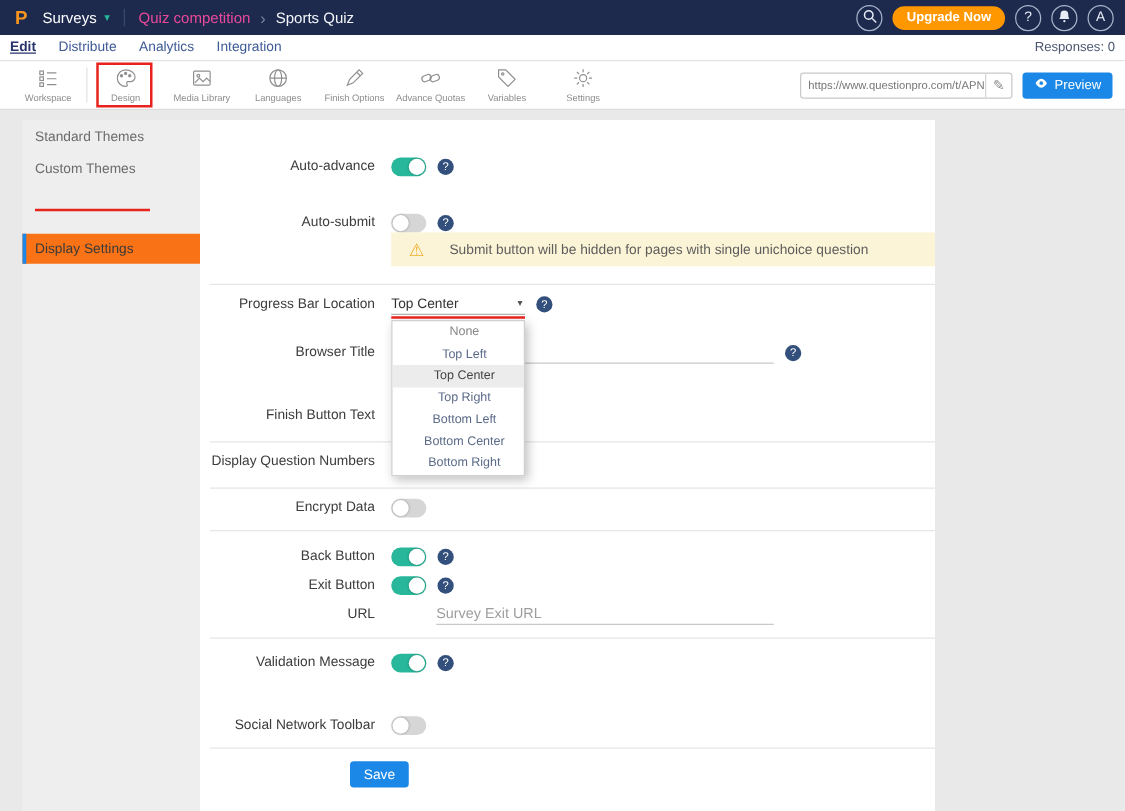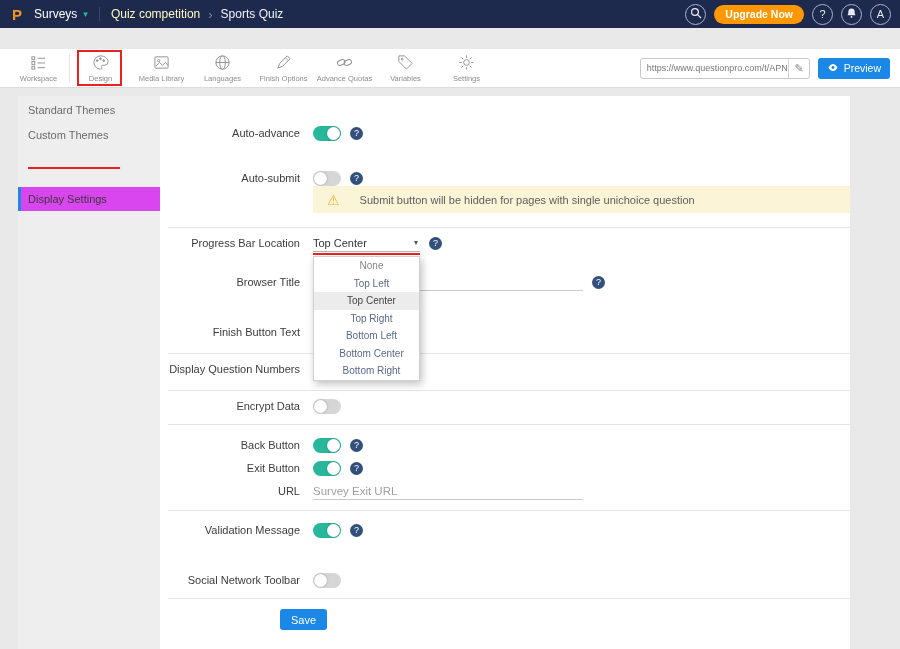--- a/index.html
+++ b/index.html
@@ -6,21 +6,21 @@
   .screen, .screen *{box-sizing:border-box;margin:0;padding:0;font-family:"Liberation Sans",sans-serif;}
   .screen{position:relative;width:900px;height:649px;background:#e9e9e9;overflow:hidden;}
 
   
   .topbar{position:absolute;top:0;left:0;width:900px;height:28px;background:#1d2a4e;display:flex;align-items:center;padding-left:8px;}
   .logo{width:18px;height:18px;border-radius:4px;color:#f7941e;font-size:15px;font-weight:bold;display:flex;align-items:center;justify-content:center;cursor:pointer;}
   .surveys{display:flex;align-items:center;gap:6px;margin-left:8px;color:#fff;font-size:12px;cursor:pointer;}
   .surveys .caret{color:#28b79a;font-size:9px;}
   .tb-divider{width:1px;height:14px;background:#3a4872;margin:0 11px;}
   .breadcrumb{display:flex;align-items:center;font-size:12px;}
-  .bc-parent{color:#fef9c3;cursor:pointer;}
+  .bc-parent{color:#ec4899;cursor:pointer;}
   .bc-sep{color:#7a87a3;margin:0 8px;font-size:13px;}
   .bc-current{color:#f2f4f8;}
   .topbar-right{margin-left:auto;display:flex;align-items:center;gap:8px;padding-right:9px;}
   .circle{width:21px;height:21px;border:1px solid #aab3c9;border-radius:50%;display:flex;align-items:center;justify-content:center;color:#e8ecf5;font-size:11px;cursor:pointer;flex:none;}
   .upgrade{height:19px;border:none;border-radius:10px;background:#ff9800;color:#fff;font-size:10.5px;font-weight:bold;padding:0 11px;cursor:pointer;}
 
   
   .menubar{position:absolute;top:28px;left:0;width:900px;height:21px;background:#fff;border-bottom:1px solid #e2e2e2;display:flex;align-items:center;padding:0 8px;gap:18px;}
   .mitem{font-size:11px;color:#3d5a96;cursor:pointer;text-decoration:none;}
   .mitem.active{color:#27356b;text-decoration:underline;font-weight:bold;}
@@ -33,40 +33,40 @@
   .tlabel{font-size:7.5px;color:#8d8d8d;white-space:nowrap;}
   .tsep{width:1px;height:28px;background:#e4e4e4;flex:none;}
   .urlbox{margin-left:auto;width:170px;height:21px;border:1px solid #c9c9c9;border-radius:3px;display:flex;align-items:center;background:#fff;overflow:hidden;flex:none;}
   .urltext{flex:1;font-size:9px;color:#777;padding:0 6px;white-space:nowrap;overflow:hidden;}
   .urlpencil{border-left:1px solid #d5d5d5;padding:0 5px;font-size:11px;color:#888;cursor:pointer;height:100%;display:flex;align-items:center;}
   .preview{margin-left:8px;height:21px;border:none;border-radius:3px;background:#1b87e6;color:#fff;font-size:10.5px;display:flex;align-items:center;gap:5px;padding:0 9px;cursor:pointer;flex:none;}
 
   
   .sidebar{position:absolute;left:18px;top:96px;width:142px;bottom:0;background:#eeeeee;padding-top:2px;}
   .sitem{height:24px;display:flex;align-items:center;padding-left:10px;font-size:11px;color:#6b6b6b;cursor:pointer;margin-bottom:1px;}
-  .sitem.active{background:#d946ef;color:#3a3a3a;border-left:3px solid #1b87e6;padding-left:7px;margin-top:40px;}
-
-  
-  .content{position:absolute;left:160px;top:96px;width:690px;bottom:0;background:#fff;}
+  .sitem.active{background:#f97316;color:#3a3a3a;border-left:3px solid #1b87e6;padding-left:7px;margin-top:40px;}
+
+  
+  .content{position:absolute;left:160px;top:96px;width:588px;bottom:0;background:#fff;}
   .row{position:absolute;left:0;right:0;height:20px;display:flex;align-items:center;}
   .rlabel{width:140px;text-align:right;font-size:11px;color:#3c3c3c;flex:none;margin-right:13px;white-space:nowrap;}
   .toggle{width:28px;height:15px;border-radius:8px;background:#d6d6d6;position:relative;cursor:pointer;flex:none;}
   .toggle::after{content:"";position:absolute;width:13px;height:13px;border-radius:50%;background:#fff;top:1px;left:1px;box-shadow:0 0 2px rgba(0,0,0,.35);}
   .toggle.on{background:#28b79a;}
   .toggle.on::after{left:auto;right:1px;}
   .help{width:13px;height:13px;border-radius:50%;background:#33507c;color:#fff;font-size:9px;display:flex;align-items:center;justify-content:center;margin-left:9px;cursor:pointer;flex:none;}
   .hr{position:absolute;left:8px;right:0;height:1px;background:#e6e6e6;}
   .warnbanner{position:absolute;left:153px;right:0;top:90px;height:27px;background:#fcf4d6;display:flex;align-items:center;padding-left:14px;gap:20px;}
   .warnicon{color:#f0ad2e;font-size:14px;}
   .warntext{font-size:11px;color:#5d5d5d;}
   .select{width:107px;height:18px;display:flex;align-items:center;justify-content:space-between;border-bottom:1px solid #b5b5b5;font-size:11px;color:#333;cursor:pointer;flex:none;}
   .scaret{font-size:8px;color:#555;padding-right:2px;}
   .uinput{border:none;border-bottom:1px solid #c9c9c9;background:transparent;outline:none;font-size:11px;color:#444;height:18px;flex:none;}
   .uinput::placeholder{color:#9e9e9e;font-size:11.5px;}
-  .w270{width:270px;}
+  .w270{width:270px;margin-left:36px;}
   .w107{width:107px;}
   .dropdown{position:absolute;left:153px;top:160px;width:107px;background:#fff;border:1px solid #d0d0d0;box-shadow:2px 3px 8px rgba(0,0,0,.25);z-index:20;}
   .opt{height:17.5px;line-height:17.5px;padding-left:10px;font-size:10px;color:#5a6a88;cursor:pointer;white-space:nowrap;text-align:center;}
   .opt.muted{color:#888;}
   .opt.selected{background:#ececec;color:#444;}
   .save{position:absolute;left:120px;top:513px;height:21px;border:none;border-radius:3px;background:#1b87e6;color:#fff;font-size:11px;padding:0 11px;cursor:pointer;}
 
   
   .anno-box{position:absolute;left:77px;top:50px;width:45px;height:36px;border:2px solid #e8231d;z-index:30;pointer-events:none;}
   .anno-line{position:absolute;height:2px;background:#e8231d;z-index:30;pointer-events:none;}
@@ -106,20 +106,27 @@
           <svg width="11" height="12" viewBox="0 0 12 12" fill="#e8ecf5">
               <path d="M6 1a3.4 3.4 0 0 0-3.4 3.4c0 3-.9 3.4-.9 4h8.6c0-.6-.9-1-.9-4A3.4 3.4 0 0 0 6 1z"></path>
               <circle cx="6" cy="10.3" r="1"></circle>
             </svg>
         </span>
       </div>
       <div class="circle">A</div>
     </div>
   </header>
 
+  <nav class="menubar">
+    <a class="mitem active">Edit</a>
+    <a class="mitem">Distribute</a>
+    <a class="mitem">Analytics</a>
+    <a class="mitem">Integration</a>
+    <span class="responses">Responses: 0</span>
+  </nav>
 
   <div class="toolbar">
     <div class="tool">
       <span class="ticon">
         <svg width="17" height="17" viewBox="0 0 18 18" stroke="#8f8f8f" fill="none">
             <rect x="2" y="3" width="3" height="3"></rect>
             <line x1="8" y1="4.5" x2="16" y2="4.5"></line>
             <rect x="2" y="8" width="3" height="3"></rect>
             <line x1="8" y1="9.5" x2="16" y2="9.5"></line>
             <rect x="2" y="13" width="3" height="3"></rect>

